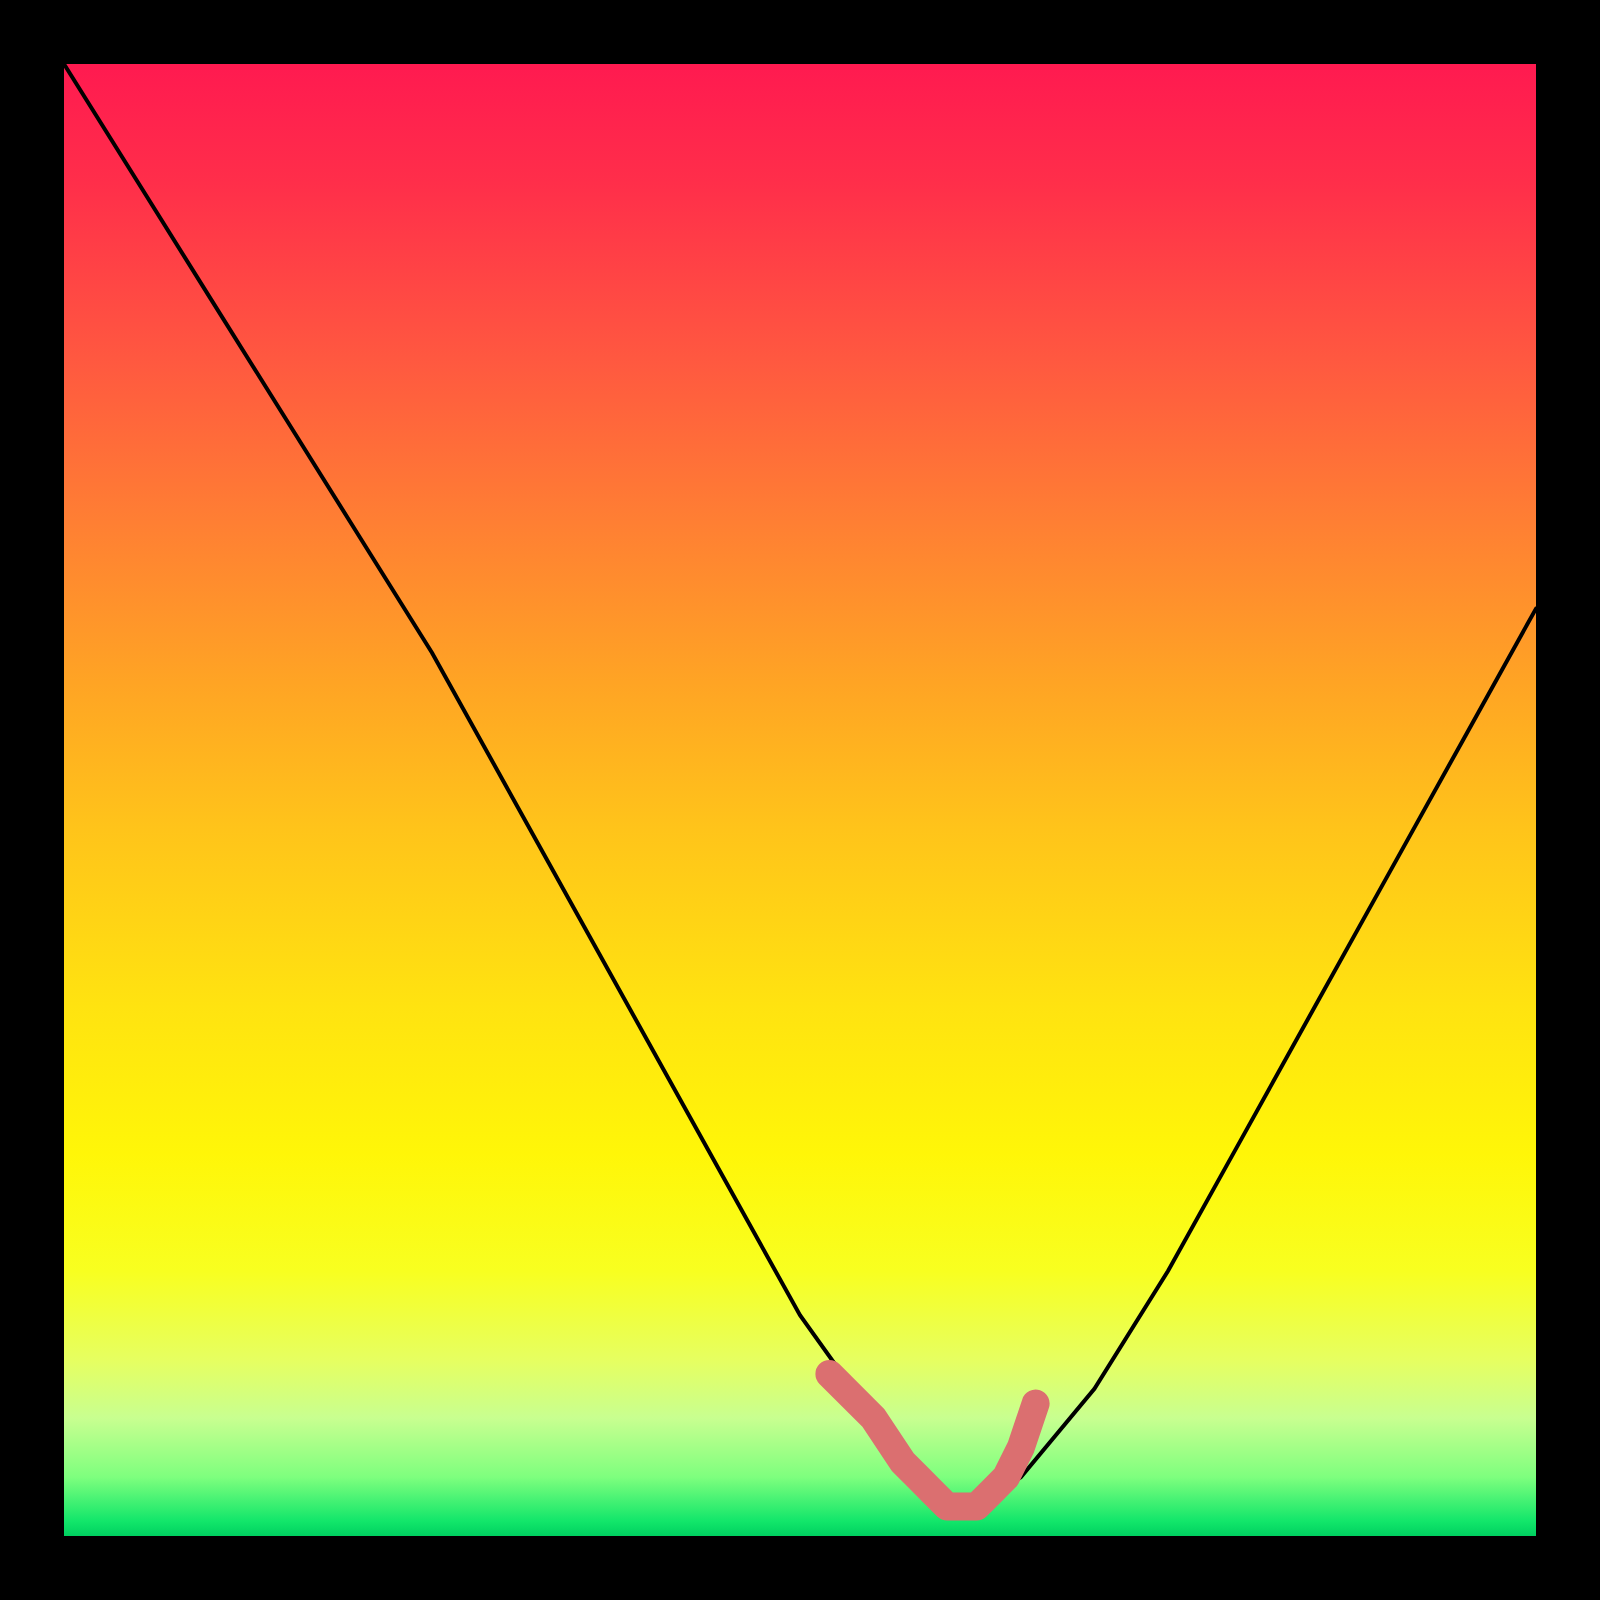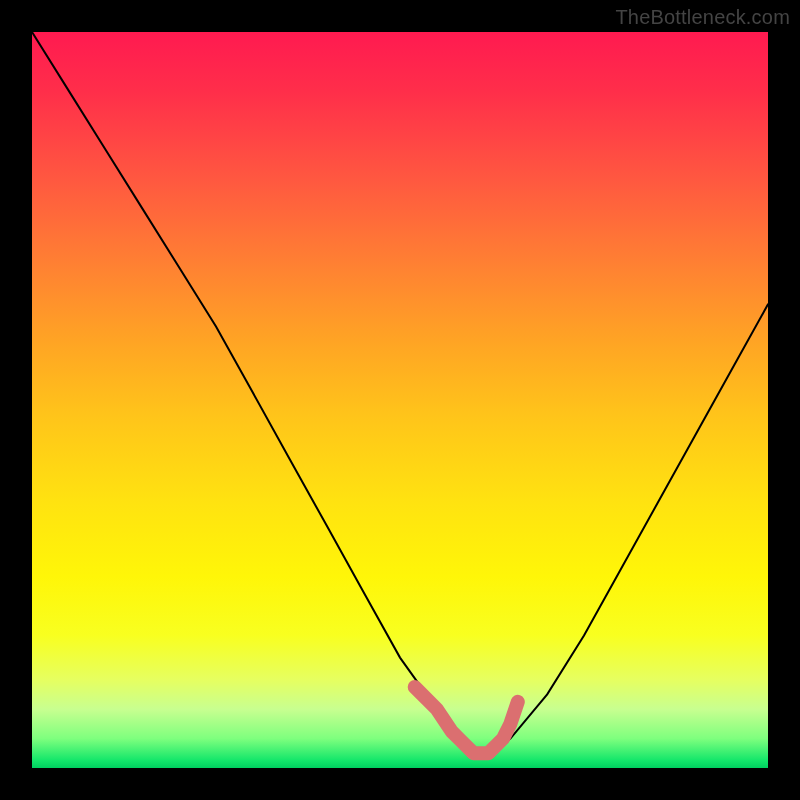--- a/index.html
+++ b/index.html
@@ -58,21 +58,20 @@
     left: 0; top: 0;
     width: 736px;
     height: 736px;
     overflow: visible;
   }
 </style>
 </head>
 <body>
 
 <div class="chart-frame">
-  <div class="watermark">TheBottleneck.com</div>
 
   <div class="plot-area">
     <svg class="curves" viewBox="0 0 736 736" preserveAspectRatio="none">
       <g>
         <path id="main-curve" fill="none" stroke="#000000" stroke-width="2" stroke-linecap="round" d="M0.0 0.0 L36.8 58.9 L73.6 117.8 L110.4 176.6 L147.2 235.5 L184.0 294.4 L220.8 360.6 L257.6 426.9 L294.4 493.1 L331.2 559.4 L368.0 625.6 L404.8 677.1 L426.9 706.6 L441.6 721.3 L456.3 721.3 L478.4 706.6 L515.2 662.4 L552.0 603.5 L588.8 537.3 L625.6 471.0 L662.4 404.8 L699.2 338.6 L736.0 272.3"></path>
         <path id="highlight-curve" fill="none" stroke="#db6f70" stroke-width="14" stroke-linecap="round" stroke-linejoin="round" d="M382.7 655.0 L404.8 677.1 L419.5 699.2 L426.9 706.6 L434.2 713.9 L441.6 721.3 L449.0 721.3 L456.3 721.3 L463.7 713.9 L471.0 706.6 L478.4 691.8 L485.8 669.8"></path>
       </g>
     </svg>
   </div>
 </div>

